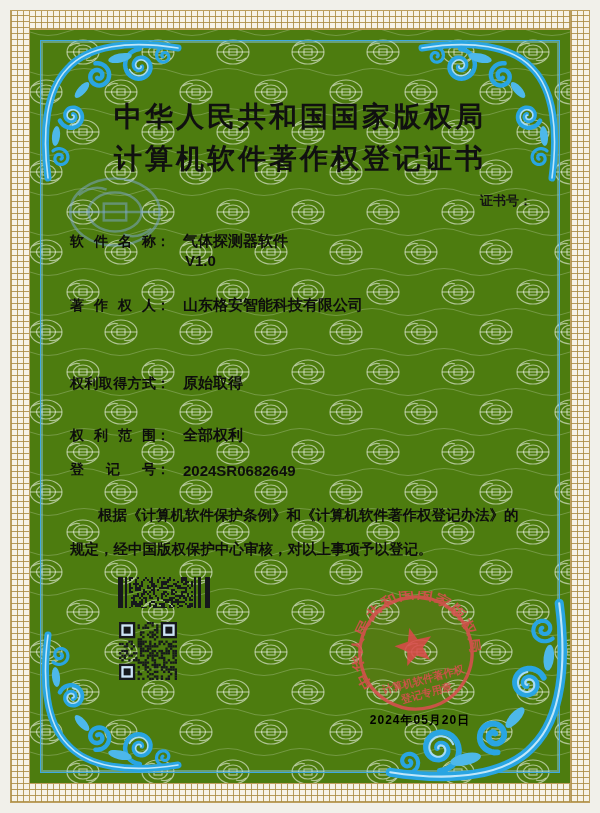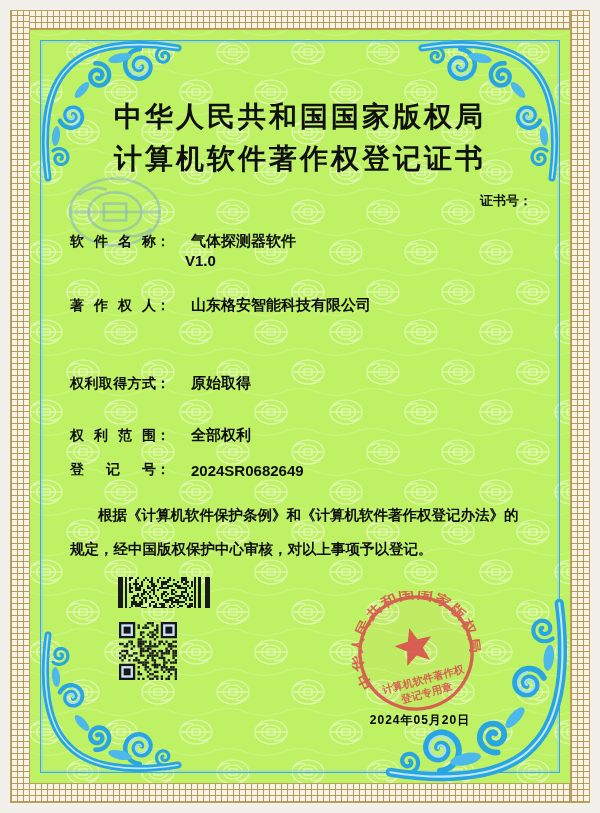--- a/index.html
+++ b/index.html
@@ -10,42 +10,42 @@
   .band{position:absolute;background-color:#f7f3e7;box-sizing:border-box;
         background-image:
           repeating-linear-gradient(90deg,rgba(171,140,66,.85) 0 1px,transparent 1px 6px),
           repeating-linear-gradient(0deg,rgba(171,140,66,.85) 0 1px,transparent 1px 6px);
         border:1px solid #bd9f5e;}
   .b-top{left:10px;right:10px;top:10px;height:20px}
   .b-bottom{left:10px;right:10px;bottom:10px;height:20px}
   .b-left{left:10px;top:10px;bottom:10px;width:20px}
   .b-right{right:10px;top:10px;bottom:10px;width:20px}
   
-  .content{position:absolute;inset:30px;background:#bef264;overflow:hidden}
+  .content{position:absolute;inset:30px;background:#4d7c0f;overflow:hidden}
   .wm{position:absolute;inset:0;pointer-events:none}
   .blueline{position:absolute;inset:10px;border:1px solid #3ea9df;
             box-shadow:inset 0 0 0 2px rgba(140,205,240,.45)}
   .orn{position:absolute;width:150px;height:150px;pointer-events:none}
   .o-tl{left:2px;top:2px}
   .o-tr{right:2px;top:2px}
   .o-bl{left:2px;bottom:2px}
   .o-br{right:-10px;bottom:-10px;width:195px;height:195px}
   .orn svg{width:100%;height:100%;display:block}
   
   .title{position:absolute;left:0;right:0;text-align:center;font-weight:bold;color:#101010;
          font-size:28px;letter-spacing:3px;font-family:"Liberation Serif",serif;z-index:5}
   .t1{top:68px}
   .t2{top:110px}
   .certno{position:absolute;top:162px;right:38px;font-size:13px;font-weight:bold;color:#141414;
           display:flex;gap:12px;z-index:5}
   .frow{position:absolute;left:40px;font-weight:bold;color:#0d0d0d;display:flex;
         align-items:center;z-index:5}
   .flabel{display:inline-block;width:86px;font-size:14px;text-align:justify;text-align-last:justify}
   .fcolon{font-size:14px}
-  .fvalue{margin-left:21px;font-size:15px;white-space:nowrap}
+  .fvalue{margin-left:13px;font-size:15px;white-space:nowrap}
   .r1{top:202px}.r2{top:266px}.r3{top:344px}.r4{top:396px}.r5{top:431px}
   .vline2{position:absolute;left:155px;top:222px;font-size:15px;font-weight:bold;color:#0d0d0d;z-index:5}
   .statement{position:absolute;left:40px;top:468px;width:476px;font-size:14.5px;font-weight:bold;
              line-height:34px;color:#0d0d0d;z-index:5}
   .statement .ind{text-indent:28px}
   .barcode{position:absolute;left:88px;top:547px;width:92px;height:31px;z-index:5}
   .qr{position:absolute;left:89px;top:592px;width:58px;height:58px;z-index:5}
   .seal{position:absolute;left:320px;top:561px;width:132px;height:126px;z-index:6}
   .date{position:absolute;left:300px;top:682px;width:180px;text-align:center;font-size:12px;
         font-weight:bold;color:#000;letter-spacing:1px;z-index:7}

